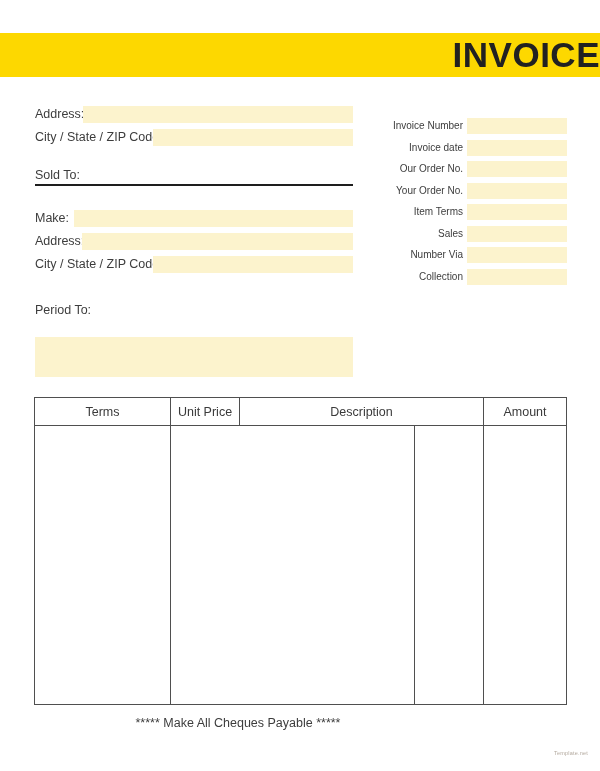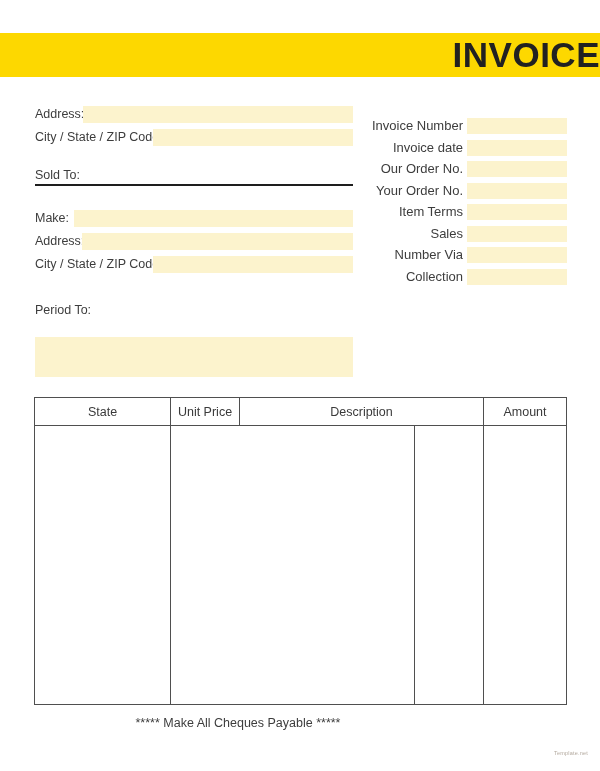--- a/index.html
+++ b/index.html
@@ -33,21 +33,21 @@
     position:absolute;font-size:12.5px;line-height:15px;
     color:var(--text);white-space:nowrap;
   }
   .field{
     position:absolute;height:17px;background:var(--field-bg);
     border:none;outline:none;box-sizing:border-box;padding:0 4px;
     font-family:"Liberation Sans", sans-serif;font-size:12px;color:var(--text);
   }
   .rlabel{
     position:absolute;left:340px;width:123px;text-align:right;
-    font-size:13px;line-height:16px;color:var(--text);white-space:nowrap;
+    font-size:10px;line-height:16px;color:var(--text);white-space:nowrap;
   }
   .rfield{
     position:absolute;left:467px;width:100px;height:16px;
     background:var(--field-bg);border:none;outline:none;box-sizing:border-box;
     padding:0 4px;font-family:"Liberation Sans", sans-serif;font-size:11.5px;color:var(--text);
   }
   .divider{
     position:absolute;left:35px;top:184px;width:318px;height:2px;
     background:#1E1E1E;
   }
@@ -130,21 +130,21 @@
 <input class="rfield" style="top: 226px;" value="">
 
 <span class="rlabel" style="top:247px;">Number Via</span>
 <input class="rfield" style="top: 247px;" value="">
 
 <span class="rlabel" style="top:269px;">Collection</span>
 <input class="rfield" style="top: 269px;" value="">
 
 <div class="table">
   <div class="thead">
-    <div class="th c1">State</div>
+    <div class="th c1">Terms</div>
     <div class="th c3">Unit Price</div>
     <div class="th c2">Description</div>
     <div class="th c4">Amount</div>
   </div>
   <div class="tbody">
     <div class="td c1"></div>
     <div class="td c2"></div>
     <div class="td c3"></div>
     <div class="td c4"></div>
   </div>

